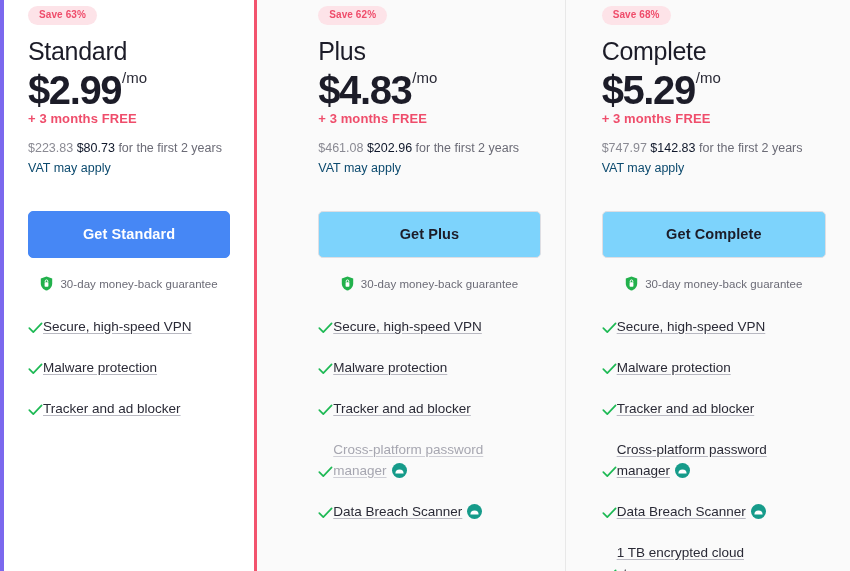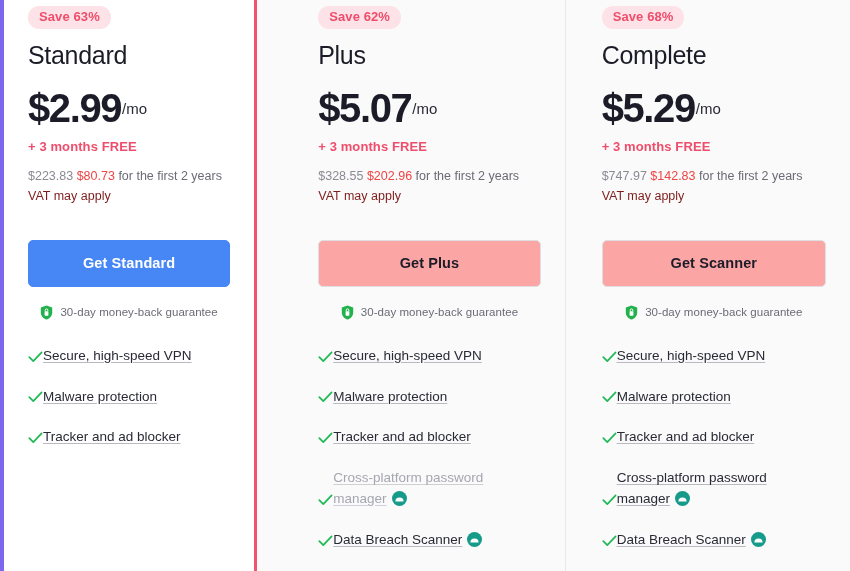--- a/index.html
+++ b/index.html
@@ -48,78 +48,78 @@
   }
 
   
   .badge {
     display: inline-block;
     margin-top: 6px;
     padding: 3px 11px 4px;
     border-radius: 11px;
     background: #fde3e8;
     color: #ef4d6b;
-    font-size: 13px;
+    font-size: 10px;
     font-weight: 700;
     letter-spacing: .1px;
     line-height: 1.2;
   }
 
   
   .plan-name {
     margin-top: 12px;
     font-size: 25px;
     font-weight: 400;
     color: #1c1c28;
     letter-spacing: -.3px;
     line-height: 1.15;
   }
 
   
   .price-line {
-    margin-top: 18px;
+    margin-top: 3px;
     display: flex;
-    align-items: center;
+    align-items: flex-start;
     color: #1c1c28;
   }
   .price-main {
     font-size: 40px;
     font-weight: 700;
     letter-spacing: -1.4px;
     line-height: 1.05;
   }
   .price-period {
     font-size: 15px;
     font-weight: 400;
     margin-left: 1px;
     color: #2a2a36;
   }
 
   
   .free-months {
-    margin-top: 10px;
+    margin-top: 0;
     font-size: 13px;
     font-weight: 700;
     color: #ef4d6b;
     letter-spacing: .1px;
   }
 
   
   .total-line {
     margin-top: 13px;
     font-size: 12.5px;
     color: #6b6b76;
     line-height: 1.45;
   }
   .total-old { color: #8a8a93; }
-  .total-new { color: #ef4444; }
+  .total-new { color: #0f172a; }
   .vat-line {
     margin-top: 2px;
     font-size: 12.5px;
-    color: #7f1d1d;
+    color: #0c4a6e;
     line-height: 1.45;
   }
 
   
   .cta {
     display: block;
     width: 100%;
     margin-top: 34px;
     padding: 14px 0 15px;
     border-radius: 5px;
@@ -130,21 +130,21 @@
     letter-spacing: .1px;
     border: 1px solid transparent;
     font-family: "Liberation Sans", sans-serif;
   }
   .cta-primary {
     background: #4687f5;
     color: #ffffff;
     border-color: #4687f5;
   }
   .cta-secondary {
-    background: #fca5a5;
+    background: #7dd3fc;
     color: #1c1c28;
     border: 1px solid #dedee3;
   }
 
   
   .guarantee {
     display: flex;
     align-items: center;
     justify-content: center;
     gap: 7px;
@@ -250,26 +250,26 @@
       </li>
     </ul>
   </div>
 
   <div class="gutter"></div>
 
   <div class="card card-plus">
     <span class="badge">Save 62%</span>
     <div class="plan-name">Plus</div>
     <div class="price-line">
-      <span class="price-main">$5.07</span>
+      <span class="price-main">$4.83</span>
       <span class="price-period">/mo</span>
     </div>
     <div class="free-months">+ 3 months FREE</div>
     <div class="total-line">
-      <span class="total-old">$328.55</span>
+      <span class="total-old">$461.08</span>
       <span class="total-new">$202.96</span><span> for the first 2 years</span>
     </div>
     <div class="vat-line">VAT may apply</div>
 
     <button class="cta cta-secondary">Get Plus</button>
 
     <div class="guarantee">
       <span>
         <svg class="shield-icon" width="13" height="15" viewBox="0 0 13 15">
           <path d="M6.5 0.5 L12.2 2.6 V7.4 C12.2 11 9.6 13.6 6.5 14.5 C3.4 13.6 0.8 11 0.8 7.4 V2.6 Z" fill="#22b14c"></path>
@@ -345,21 +345,21 @@
       <span class="price-main">$5.29</span>
       <span class="price-period">/mo</span>
     </div>
     <div class="free-months">+ 3 months FREE</div>
     <div class="total-line">
       <span class="total-old">$747.97</span>
       <span class="total-new">$142.83</span><span> for the first 2 years</span>
     </div>
     <div class="vat-line">VAT may apply</div>
 
-    <button class="cta cta-secondary">Get Scanner</button>
+    <button class="cta cta-secondary">Get Complete</button>
 
     <div class="guarantee">
       <span>
         <svg class="shield-icon" width="13" height="15" viewBox="0 0 13 15">
           <path d="M6.5 0.5 L12.2 2.6 V7.4 C12.2 11 9.6 13.6 6.5 14.5 C3.4 13.6 0.8 11 0.8 7.4 V2.6 Z" fill="#22b14c"></path>
           <rect x="4.6" y="6.2" width="3.8" height="4.6" rx="0.7" fill="#ffffff"></rect>
           <path d="M5.2 6.3 V5.2 a1.3 1.3 0 0 1 2.6 0 V6.3" fill="none" stroke="#ffffff" stroke-width="1"></path>
         </svg>
       </span>
       <span class="guarantee-text">30-day money-back guarantee</span>

